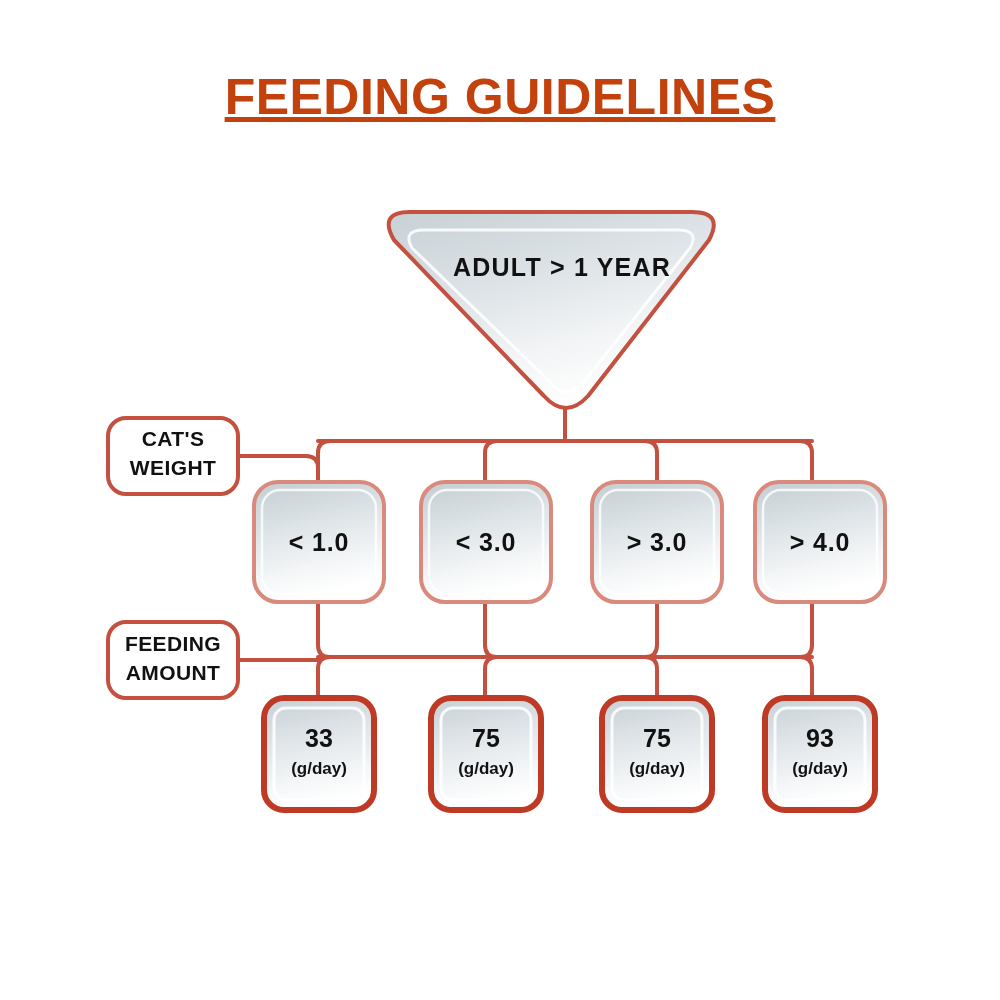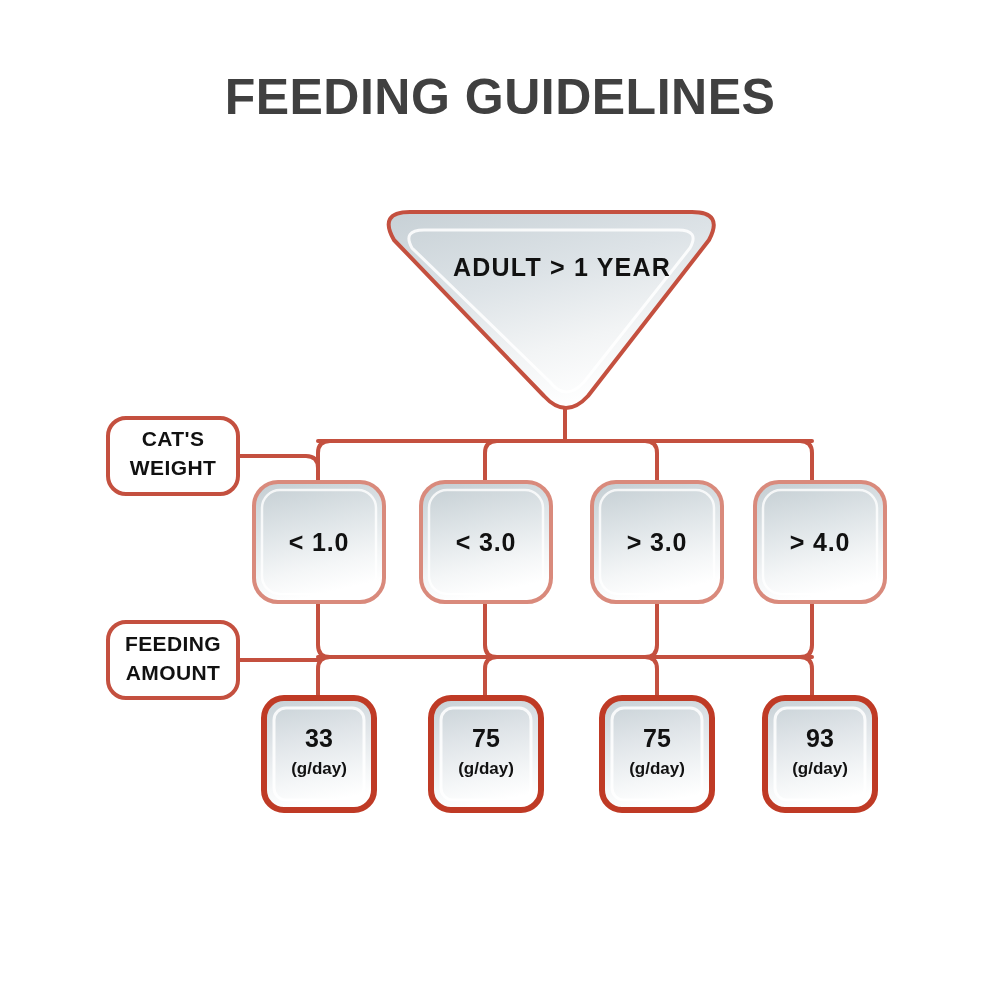--- a/index.html
+++ b/index.html
@@ -25,22 +25,23 @@
   .title {
     position: absolute;
     left: 0;
     top: 68px;
     width: 1000px;
     text-align: center;
     font-family: "Liberation Sans", sans-serif;
     font-weight: bold;
     font-size: 50px;
     letter-spacing: 0.5px;
-    color: #404040;
+    color: #c2410c;
     white-space: nowrap;
+    text-decoration: underline;
   }
   #diagram {
     position: absolute;
     left: 0;
     top: 0;
     width: 1000px;
     height: 1000px;
   }
   .node-text {
     font-family: "Liberation Sans", sans-serif;

